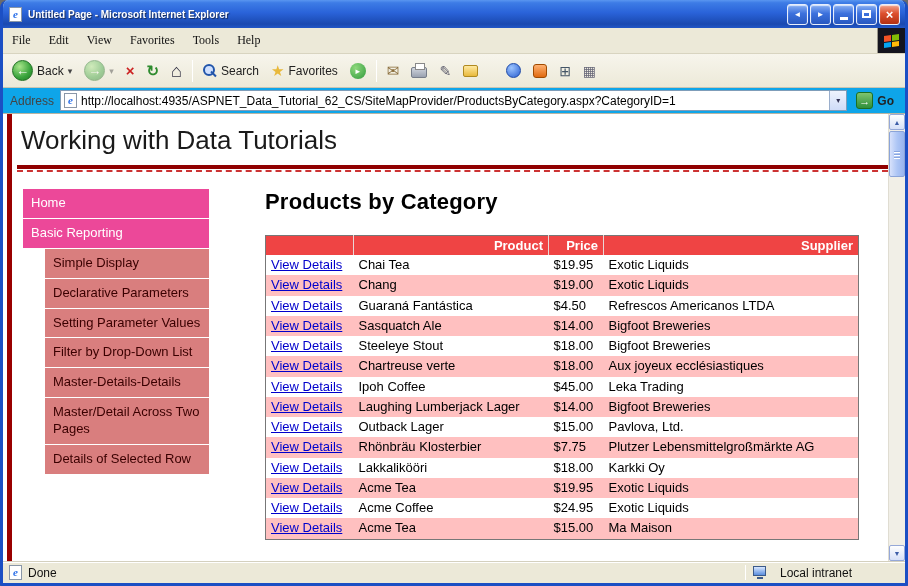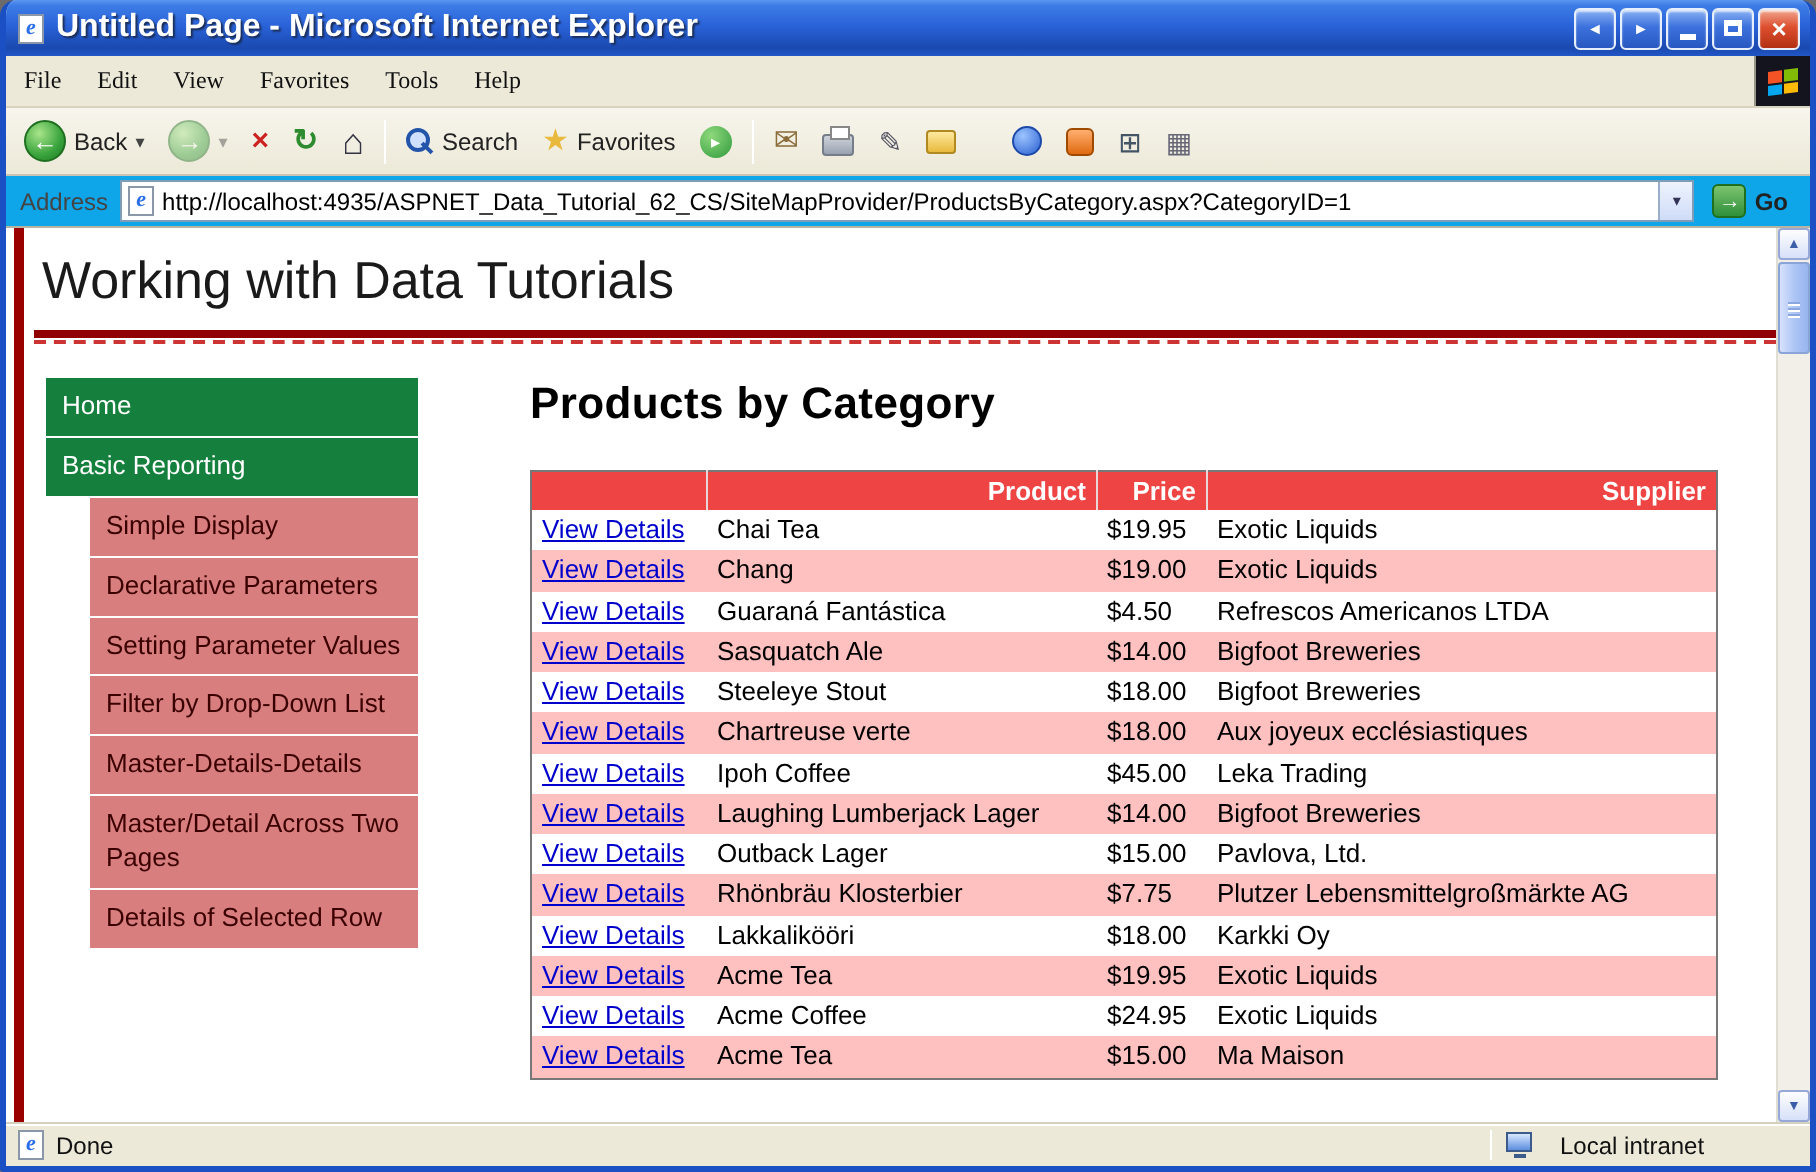--- a/index.html
+++ b/index.html
@@ -6,21 +6,21 @@
   html,body{width:908px;height:586px;overflow:hidden;}
   body{font-family:"Liberation Sans",sans-serif;background:#6b6b6b;}
   .window{width:908px;height:586px;display:flex;flex-direction:column;border:3px solid #1b4fc4;border-top:none;border-radius:8px 8px 2px 2px;overflow:hidden;background:#ece9d8;}
 
   
   .titlebar{height:28px;flex:none;display:flex;align-items:center;padding:0 5px 0 6px;
     background:linear-gradient(180deg,#5a96f0 0%,#3d7ce6 10%,#2a63d9 45%,#1a49b0 86%,#2257c7 100%);}
   .title-icon{width:15px;height:16px;flex:none;}
   .ie-page{width:13px;height:15px;background:#fff;border:1px solid #8a97a8;display:flex;align-items:center;justify-content:center;flex:none;}
   .ie-page .e{color:#2a6fe8;font-family:"Liberation Serif",serif;font-style:italic;font-weight:bold;font-size:11px;line-height:1;}
-  .title-text{color:#fff;font-weight:bold;font-size:16px;text-shadow:1px 1px 1px #1a2c55;flex:1;margin-left:6px;white-space:nowrap;overflow:hidden;}
+  .title-text{color:#fff;font-weight:bold;font-size:10px;text-shadow:1px 1px 1px #1a2c55;flex:1;margin-left:6px;white-space:nowrap;overflow:hidden;}
   .tb-btn{width:21px;height:21px;border-radius:3px;border:1px solid #e7eefc;margin-left:2px;display:flex;align-items:center;justify-content:center;color:#fff;
     background:linear-gradient(180deg,#8ab1f4,#3c71dd 45%,#2858c0);box-shadow:inset 0 1px 1px rgba(255,255,255,.7);cursor:pointer;flex:none;font-size:8px;font-weight:bold;}
   .tb-btn.close{background:linear-gradient(180deg,#f0a58e,#dd4f2e 45%,#b23012);font-size:13px;}
   .glyph-min{width:8px;height:3px;background:#fff;margin-top:9px;}
   .glyph-max{width:9px;height:8px;border:2px solid #fff;border-top-width:3px;}
 
   
   .menubar{height:26px;flex:none;background:#ece9d8;display:flex;align-items:stretch;border-bottom:1px solid #d8d4c0;font-family:Liberation Serif, serif;}
   .menu-item{padding:0 9px;font-size:12px;display:flex;align-items:center;cursor:pointer;color:#111;}
   .menu-spacer{flex:1;}
@@ -68,21 +68,21 @@
   
   .content{flex:1;display:flex;min-height:0;background:#fff;}
   .page-area{flex:1;position:relative;overflow:hidden;background:#fff;min-width:0;}
   .maroon-stripe{position:absolute;left:4px;top:0;bottom:0;width:5px;background:#990000;}
   .page-inner{margin-left:14px;height:100%;overflow:hidden;}
   .site-header{font-size:26px;color:#1a1a1a;padding:11px 0 9px 4px;border-bottom:4px solid #900000;}
   .dashed-rule{border-bottom:2px dashed #cc3333;height:3px;}
   .body-region{display:flex;padding:17px 8px 0 6px;}
   .sidebar{width:186px;flex:none;}
   .nav-item{font-size:13px;margin-bottom:1px;cursor:pointer;line-height:1.3;}
-  .nav-section{background:#15803d;color:#fff;padding:6px 8px;}
+  .nav-section{background:#ec4899;color:#fff;padding:6px 8px;}
   .nav-sub{background:#d97e7e;color:#3a0000;margin-left:22px;padding:6px 8px;}
   .main{flex:1;margin-left:56px;min-width:0;}
   .page-heading{font-size:22px;font-weight:bold;color:#000;letter-spacing:.2px;}
   table.products{border-collapse:collapse;margin-top:20px;font-size:13px;border:1px solid #777;}
   .products th{background:#ef4444;color:#fff;font-weight:bold;padding:2px 5px;border-left:1px solid #e9d6d6;text-align:right;}
   .products th:first-child{border-left:none;}
   .products td{padding:2px 5px;color:#000;line-height:1.25;}
   .products tbody tr:nth-child(even){background:#ffc0c0;}
   .col-action{width:88px;}
   .col-product{width:195px;}

